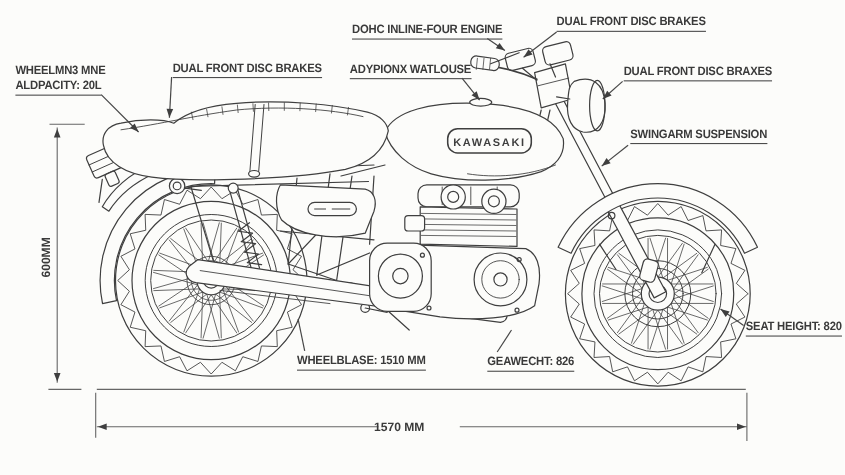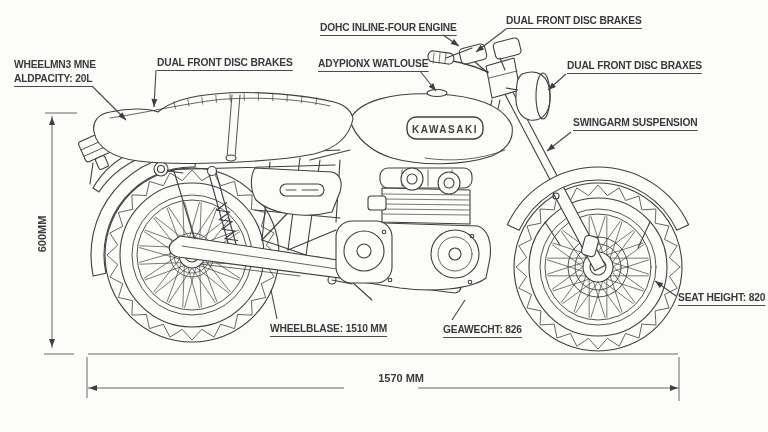--- a/index.html
+++ b/index.html
@@ -339,16 +339,16 @@
   </div>
 
   <div class="lbl" style="left:270px;top:321px;">
     <span class="u">WHEELBLASE: 1510 MM</span>
   </div>
 
   <div class="lbl" style="left:443px;top:322px;">
     <span class="u">GEAWECHT: 826</span>
   </div>
 
-  <div class="dimtxt" style="left:340px;top:372px;width:84px;text-align:right;">1570 MM</div>
+  <div class="dimtxt" style="left:340px;top:383px;width:84px;text-align:left;">1570 MM</div>
 
   <div class="dimtxt vdim" style="left:12px;top:228px;">600MM</div>
 </div>
 
 </body></html>

